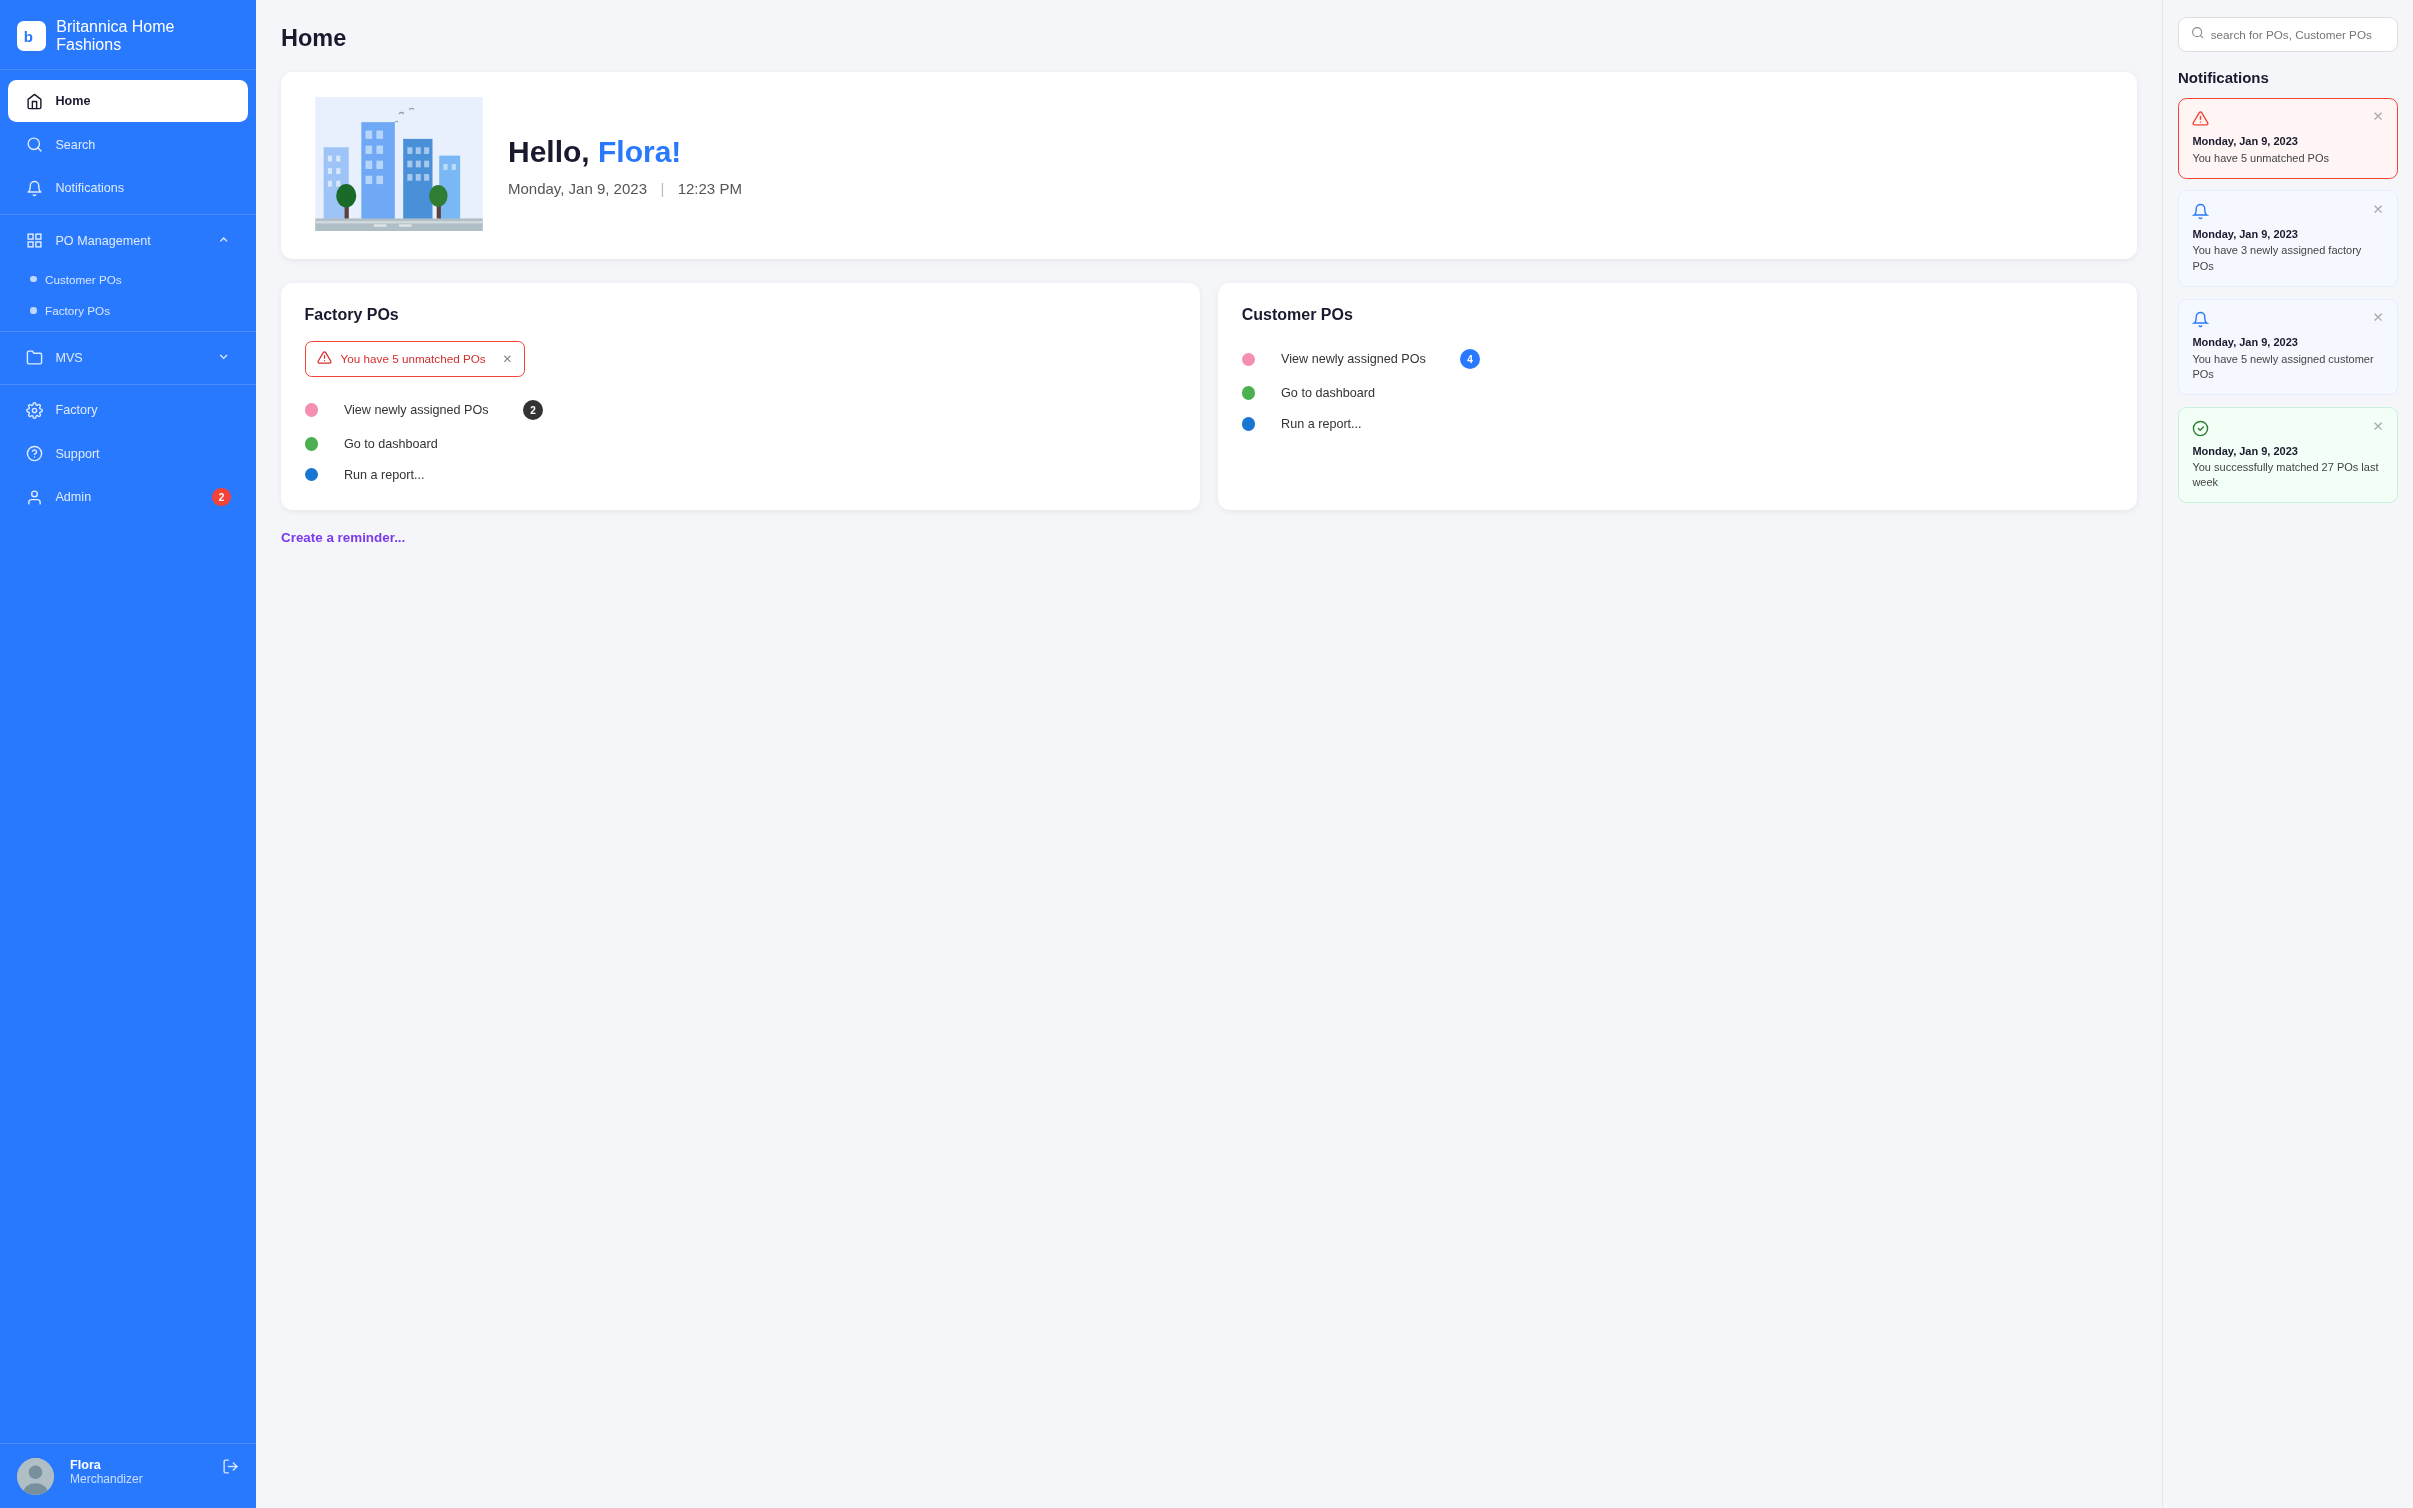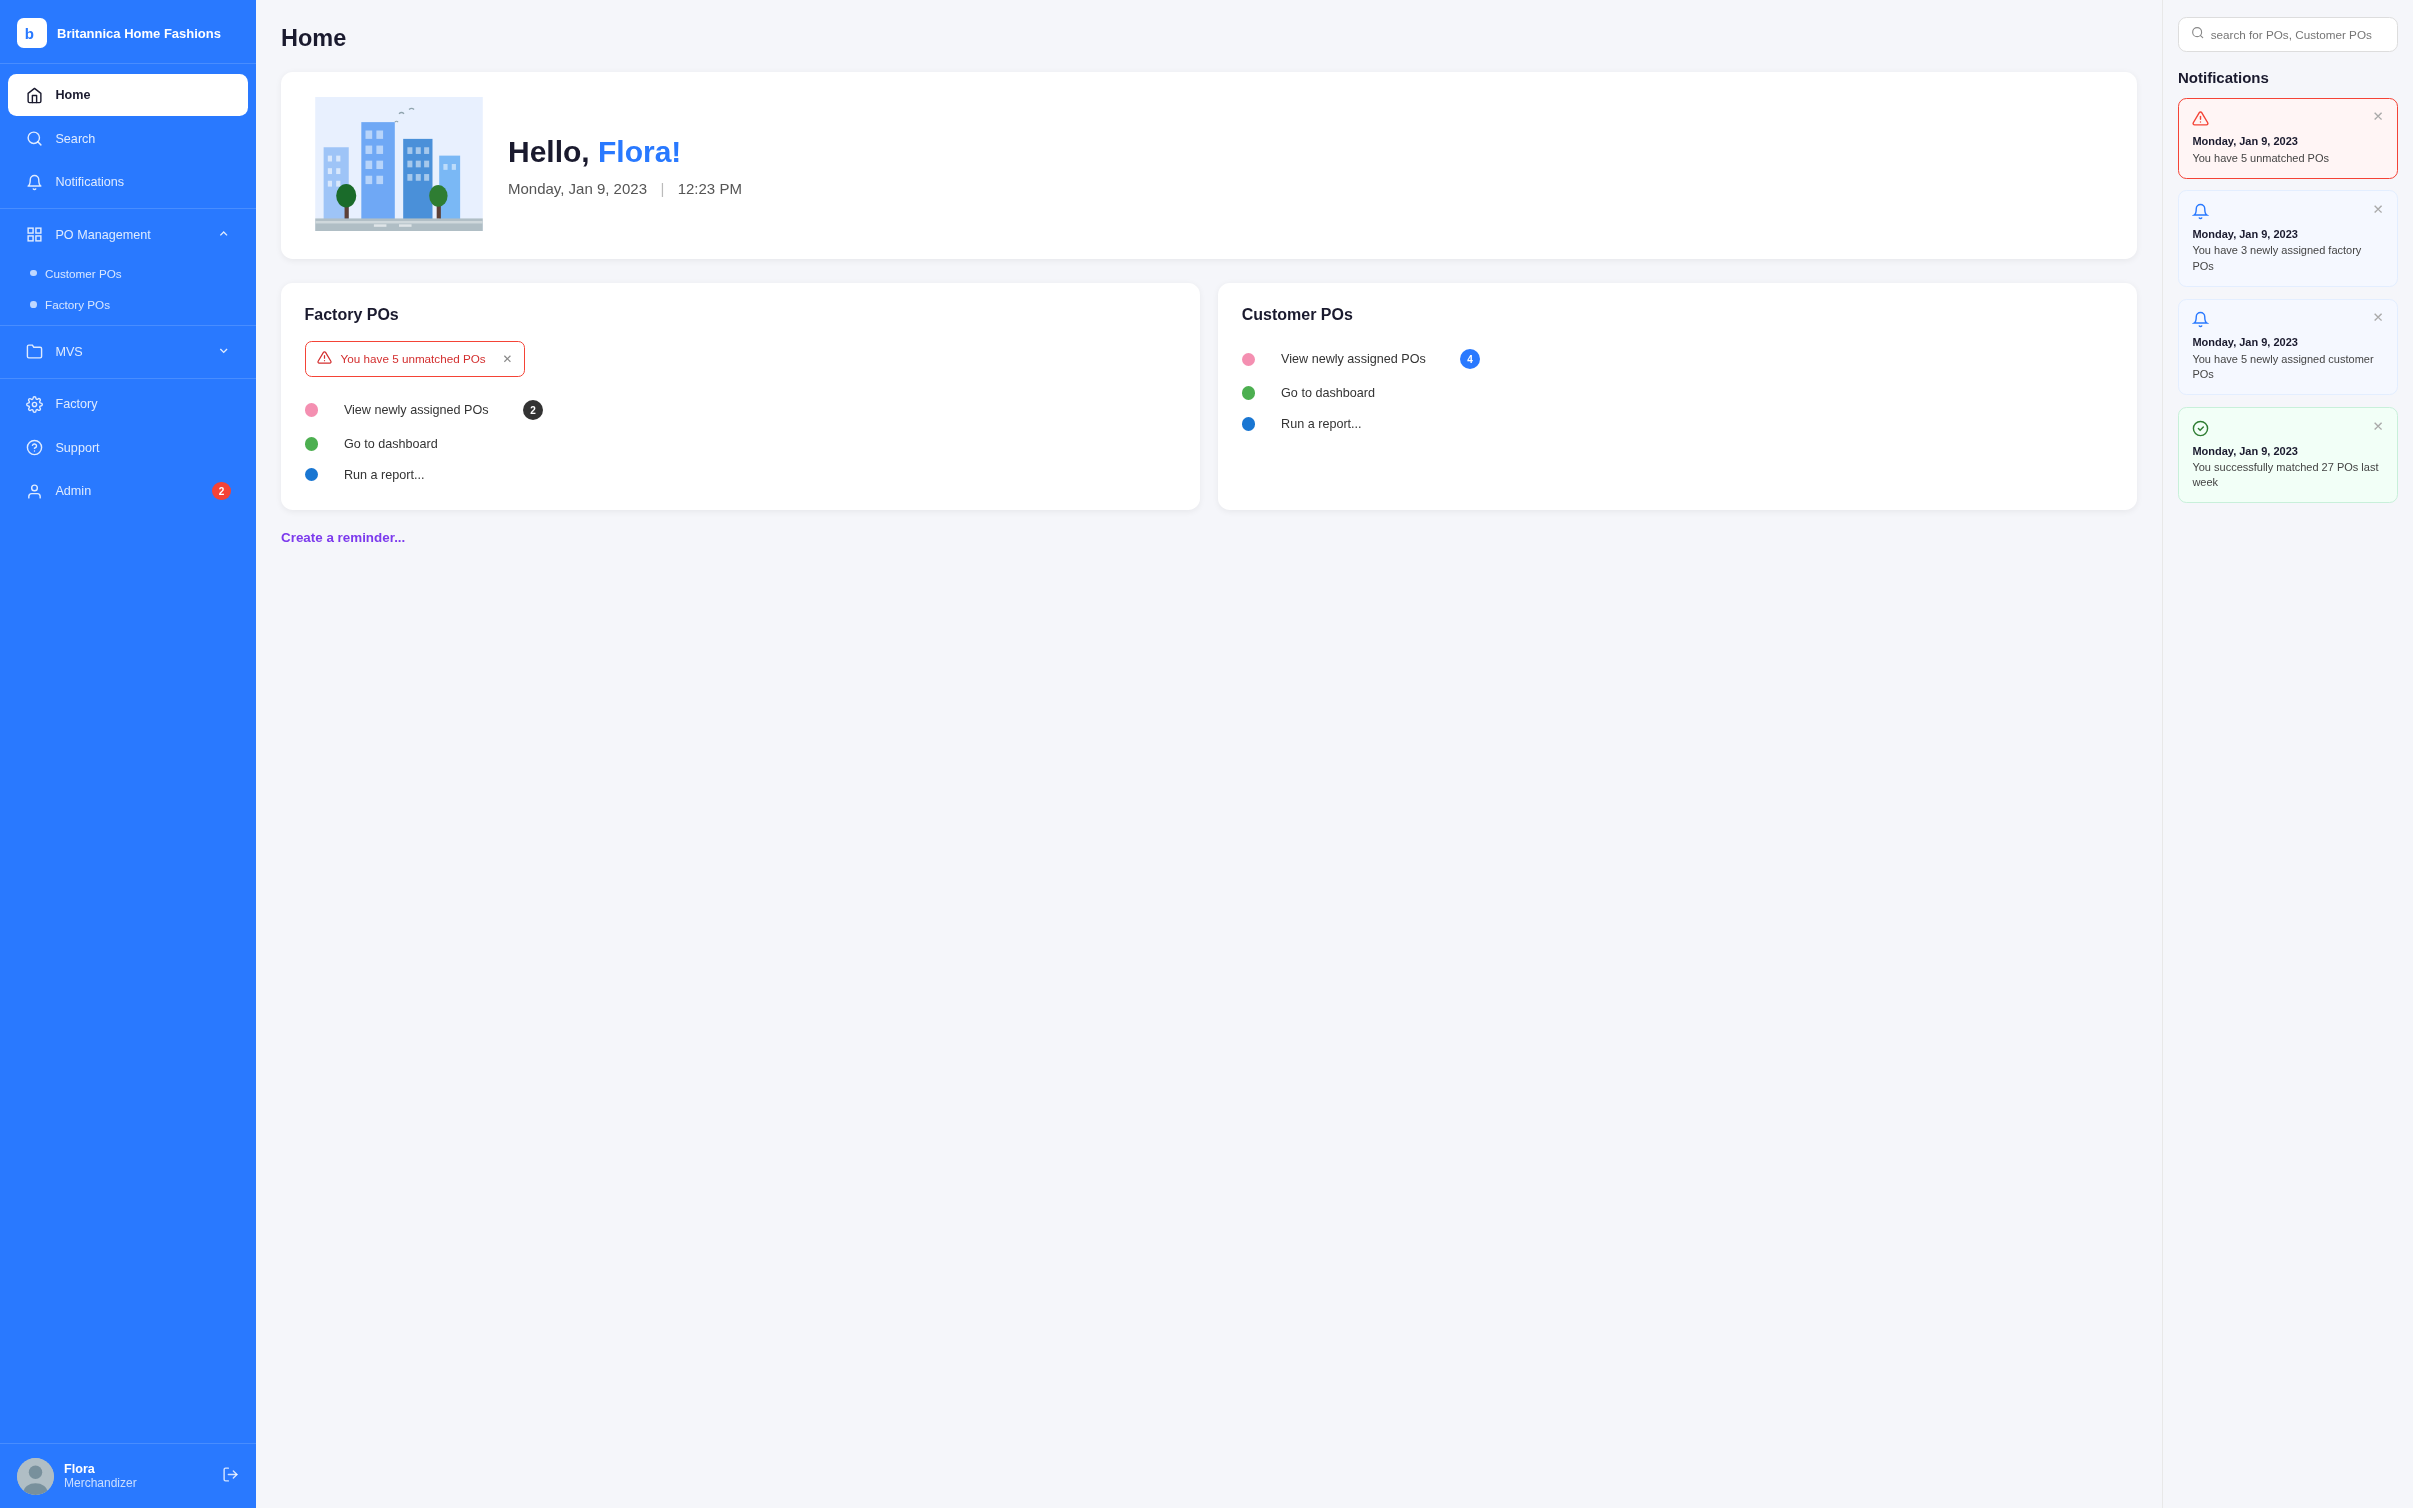--- a/index.html
+++ b/index.html
@@ -25,22 +25,22 @@
     .logo-icon {
       width: 30px; height: 30px;
       background: white;
       border-radius: 6.7px;
       display: flex; align-items: center; justify-content: center;
       color: #2979ff;
       font-weight: bold;
       font-size: 17px;
     }
     .brand-name {
-      font-size: 13px;
-      font-weight: 700;
+      font-size: 16px;
+      font-weight: 400;
       color: white;
     }
     .sidebar-nav {
       flex: 1;
       padding: 8.4px 0;
       overflow-y: auto;
     }
     .nav-item {
       display: flex;
       align-items: center;
@@ -80,22 +80,22 @@
       font-size: 11.7px;
       color: rgba(255,255,255,0.82);
       transition: background 0.15s;
     }
     .po-sub-dot { width: 6.7px; height: 6.7px; border-radius: 50%; background: rgba(255,255,255,0.7); flex-shrink: 0; }
     .sidebar-divider { height: 0.8px; background: rgba(255,255,255,0.15); margin: 5px 0; }
     .sidebar-footer {
       padding: 13.4px 17px;
       border-top: 0.8px solid rgba(255,255,255,0.15);
       display: flex;
-      align-items: center;
-      gap: 10px;
+      align-items: flex-start;
+      gap: 16px;
     }
     .avatar {
       width: 37px; height: 37px;
       border-radius: 50%;
       background: #ccc;
       overflow: hidden;
       flex-shrink: 0;
       display: flex; align-items: center; justify-content: center;
       font-size: 15px;
       background: #b0bec5;

